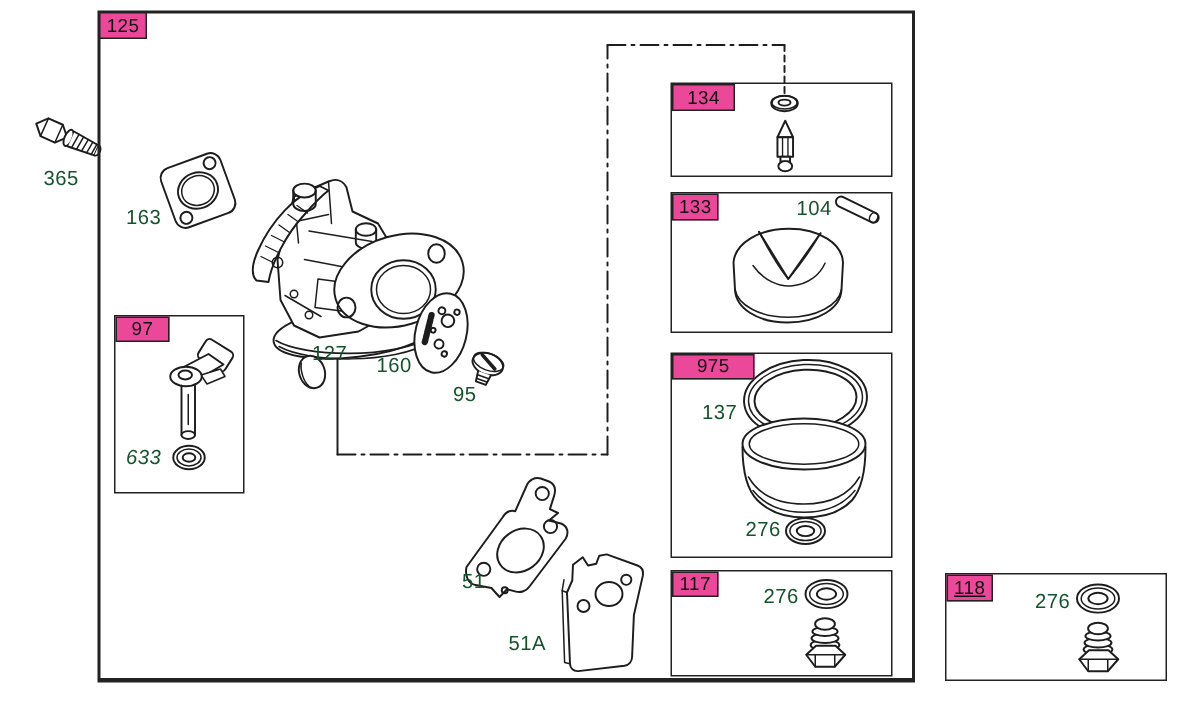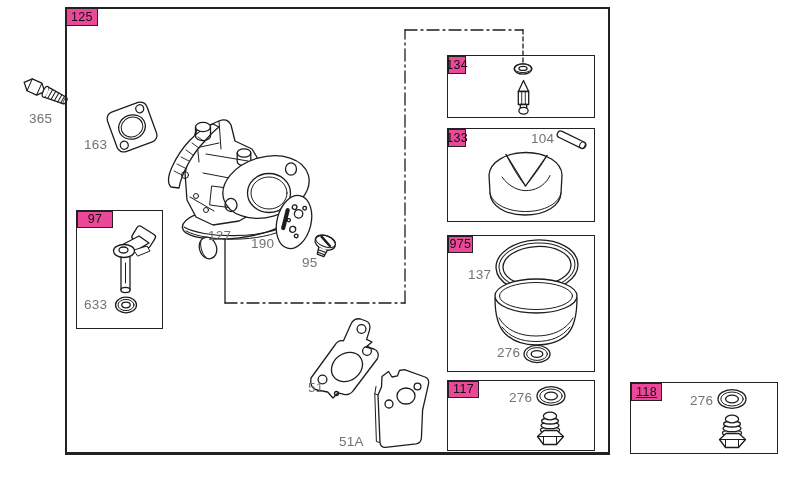--- a/index.html
+++ b/index.html
@@ -11,21 +11,21 @@
     position:absolute;box-sizing:border-box;
     border:1.4px solid #222;background:transparent;
   }
   .group-box.main{border-width:2px;border-bottom-width:3px;}
   .group-tab{
     position:absolute;box-sizing:border-box;border:1.3px solid #222;background:#ec4899;
     font-size:12.5px;line-height:1;display:flex;align-items:center;justify-content:center;
     color:#111;letter-spacing:.3px;
   }
   .part-label{
-    position:absolute;font-size:13.5px;line-height:1;color:#737373;letter-spacing:.3px;
+    position:absolute;font-size:13.5px;line-height:1;color:#14532d;letter-spacing:.3px;
     white-space:nowrap;
   }
   svg.art{position:absolute;left:0;top:0;}
 </style>
 </head>
 <body>
 
 <div class="canvas">
 
   <svg class="art" width="800" height="478" viewBox="0 0 800 478">
@@ -222,35 +222,35 @@
       </g>
 
     </g>
   </svg>
 
 <div class="group-box main" style="left: 65px; top: 7px; width: 545px; height: 448px;"></div>
     <div class="group-tab" style="left: 66px; top: 8px; width: 32px; height: 18px;">125</div>
     <div class="group-box" style="left: 76px; top: 210px; width: 87px; height: 119px;"></div>
     <div class="group-tab" style="left: 77px; top: 211px; width: 36px; height: 17px;">97</div>
     <div class="group-box" style="left: 447px; top: 55px; width: 148px; height: 63px;"></div>
-    <div class="group-tab" style="left: 448px; top: 56px; width: 18px; height: 18px;">134</div>
+    <div class="group-tab" style="left: 448px; top: 56px; width: 42px; height: 18px;">134</div>
     <div class="group-box" style="left: 447px; top: 128px; width: 148px; height: 94px;"></div>
-    <div class="group-tab" style="left: 448px; top: 129px; width: 18px; height: 18px;">133</div>
+    <div class="group-tab" style="left: 448px; top: 129px; width: 31px; height: 18px;">133</div>
     <div class="group-box" style="left: 447px; top: 235px; width: 148px; height: 137px;"></div>
-    <div class="group-tab" style="left: 448px; top: 236px; width: 25px; height: 17px; text-align: right;">975</div>
+    <div class="group-tab" style="left: 448px; top: 236px; width: 55px; height: 17px; text-align: right;">975</div>
     <div class="group-box" style="left: 447px; top: 380px; width: 148px; height: 71px;"></div>
     <div class="group-tab" style="left: 448px; top: 381px; width: 31px; height: 17px;">117</div>
     <div class="group-box" style="left: 630px; top: 382px; width: 148px; height: 72px;"></div>
     <div class="group-tab" style="left: 631px; top: 383px; width: 31px; height: 18px; text-decoration: underline;">118</div>
     <div class="part-label" style="left: 29px; top: 112px;">365</div>
     <div class="part-label" style="left: 84px; top: 138px;">163</div>
     <div class="part-label" style="left: 172px; top: 229px; margin-left: 36px;">127</div>
-    <div class="part-label" style="left: 251px; top: 237px;">190</div>
+    <div class="part-label" style="left: 251px; top: 237px;">160</div>
     <div class="part-label" style="left: 302px; top: 256px;">95</div>
-    <div class="part-label" style="left: 84px; top: 298px;">633</div>
+    <div class="part-label" style="left: 84px; top: 298px; font-style: italic;">633</div>
     <div class="part-label" style="left: 278px; top: 381px; margin-left: 30px;">51</div>
-    <div class="part-label" style="left: 339px; top: 422px; margin-top: 13px;">51A</div>
+    <div class="part-label" style="left: 339px; top: 422px;">51A</div>
     <div class="part-label" style="left: 531px; top: 132px;">104</div>
     <div class="part-label" style="left: 468px; top: 268px;">137</div>
     <div class="part-label" style="left: 497px; top: 346px;">276</div>
     <div class="part-label" style="left: 509px; top: 391px;">276</div>
     <div class="part-label" style="left: 690px; top: 394px;">276</div>
   </div>
 
 </body></html>

